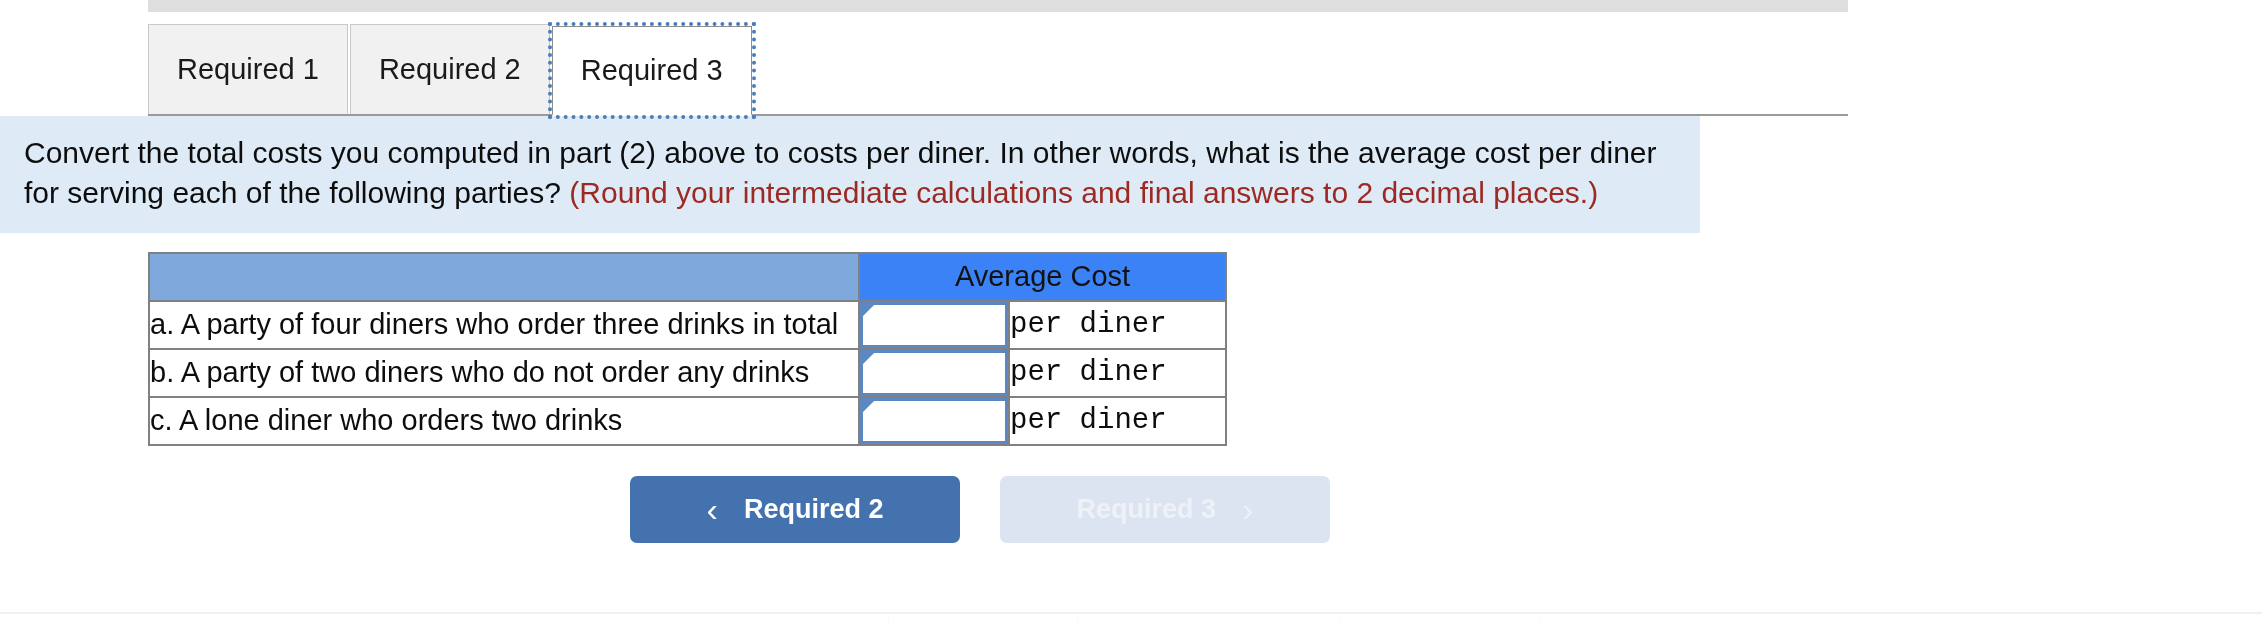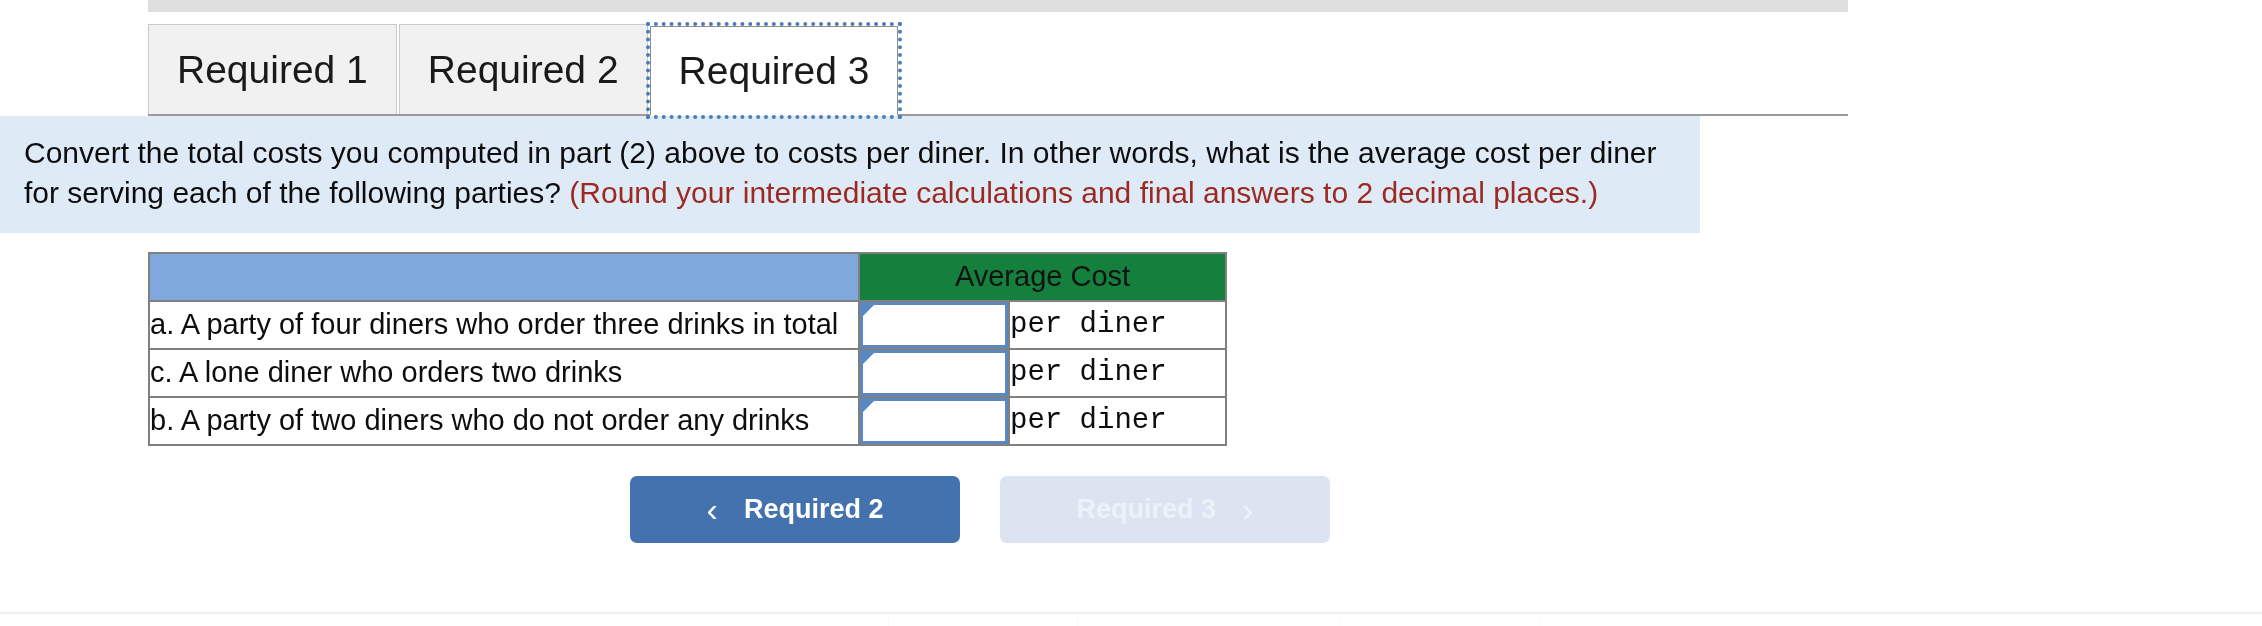--- a/index.html
+++ b/index.html
@@ -45,21 +45,21 @@
     display: flex;
     align-items: flex-end;
   }
   .tab {
     height: 90px;
     min-width: 186px;
     box-sizing: border-box;
     display: flex;
     align-items: center;
     justify-content: center;
-    font-size: 39px;
+    font-size: 29px;
     color: #1a1a1a;
     padding: 0 28px;
     background: #f1f1f1;
     border: 1px solid #c9c9c9;
     border-bottom: none;
     margin-right: 2px;
     position: relative;
     user-select: none;
   }
   .tab.active {
@@ -110,21 +110,21 @@
     font-weight: normal;
   }
   th.hdr-blank {
     width: 708px;
     height: 46px;
     background: #7fa8dc;
   }
   th.hdr-cost {
     width: 363px;
     height: 46px;
-    background: #15803d;
+    background: #3b82f6;
     font-size: 29px;
     font-weight: bold;
     color: #121212;
     text-align: center;
   }
   td.row-label {
     width: 708px;
     height: 46px;
     font-size: 29px;
     color: #0d0d0d;
@@ -268,31 +268,31 @@
           <td class="row-label">a. A party of four diners who order three drinks in total</td>
           <td class="input-cell">
             <div class="input-wrap">
               <span class="input-flag"></span>
               <input class="cell-input" type="text" value="" style="">
             </div>
           </td>
           <td class="unit-cell">per diner</td>
         </tr>
         <tr>
-          <td class="row-label">c. A lone diner who orders two drinks</td>
+          <td class="row-label">b. A party of two diners who do not order any drinks</td>
           <td class="input-cell">
             <div class="input-wrap">
               <span class="input-flag"></span>
               <input class="cell-input" type="text" value="" style="">
             </div>
           </td>
           <td class="unit-cell">per diner</td>
         </tr>
         <tr>
-          <td class="row-label">b. A party of two diners who do not order any drinks</td>
+          <td class="row-label">c. A lone diner who orders two drinks</td>
           <td class="input-cell">
             <div class="input-wrap">
               <span class="input-flag"></span>
               <input class="cell-input" type="text" value="" style="">
             </div>
           </td>
           <td class="unit-cell">per diner</td>
         </tr>
       </tbody>
     </table>

